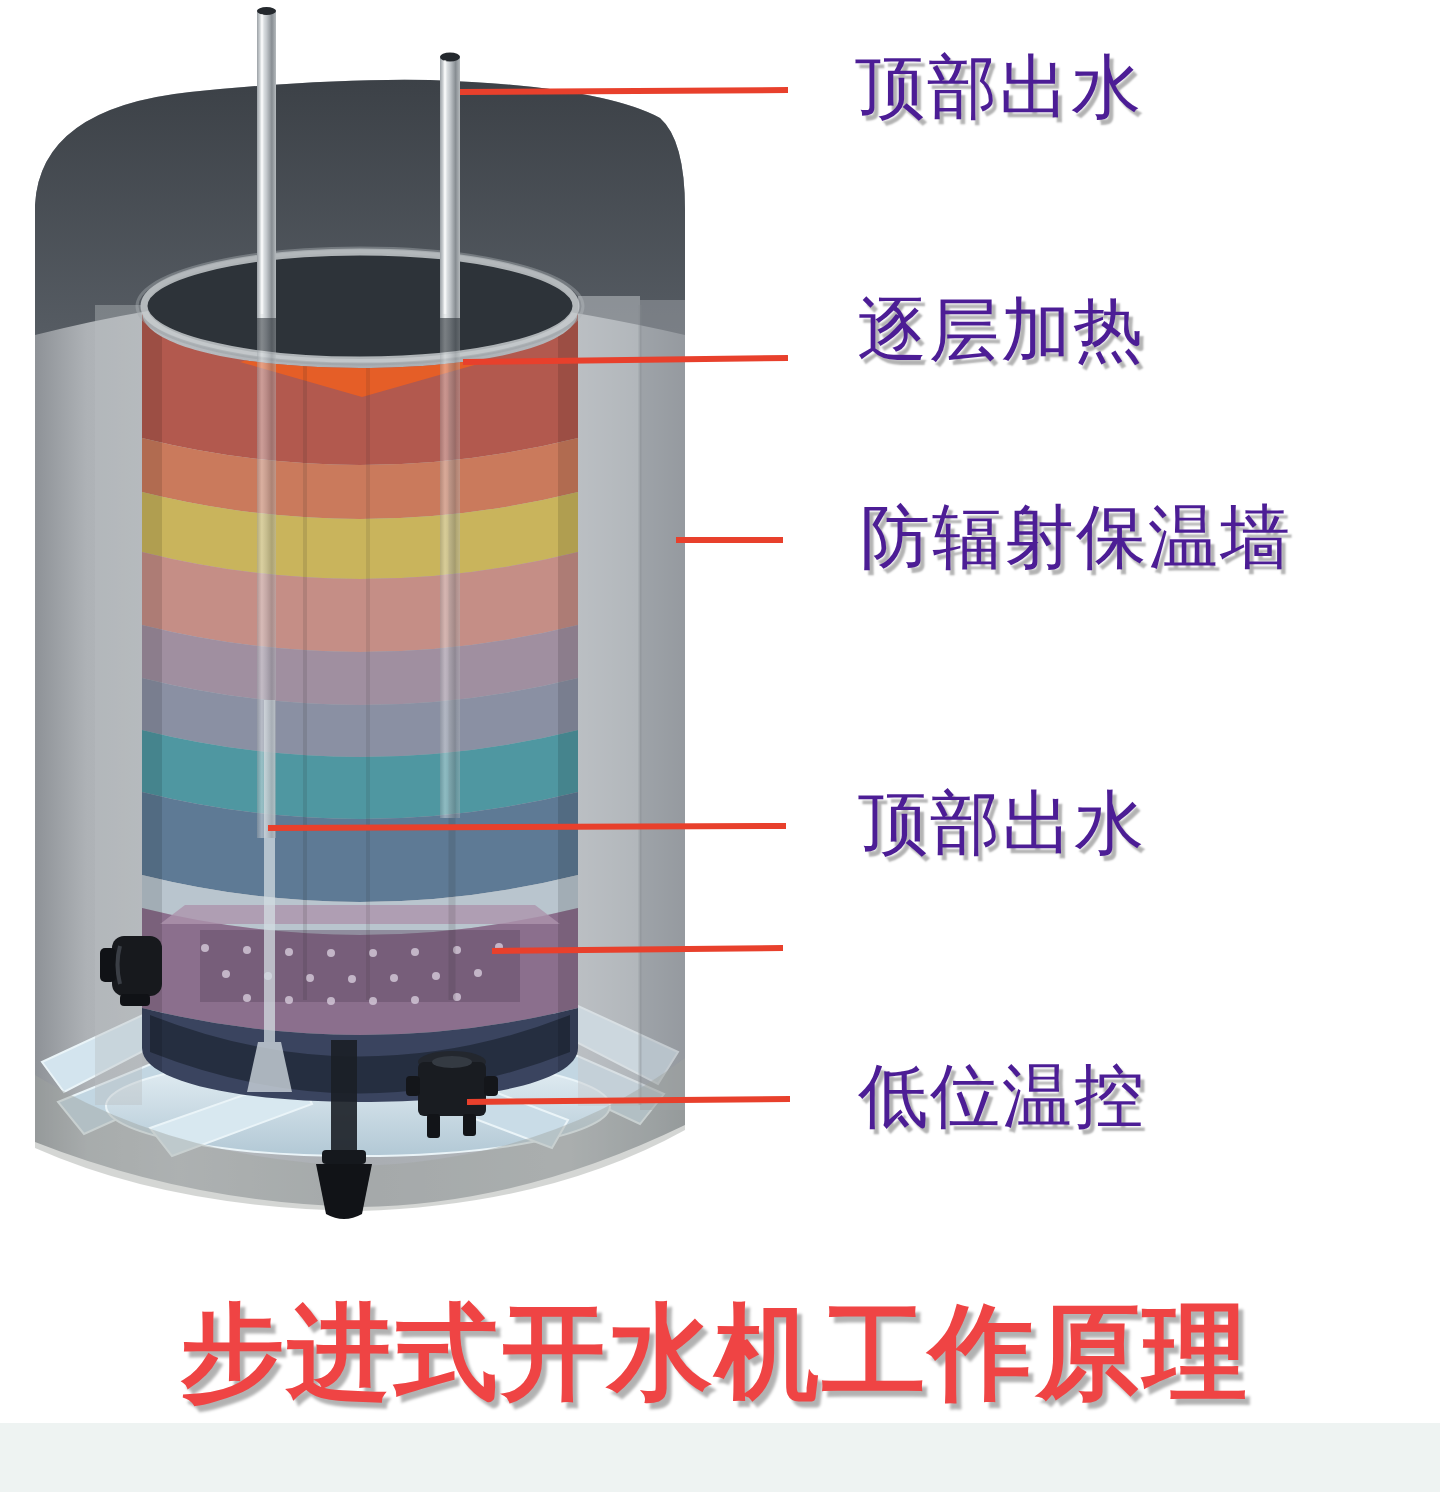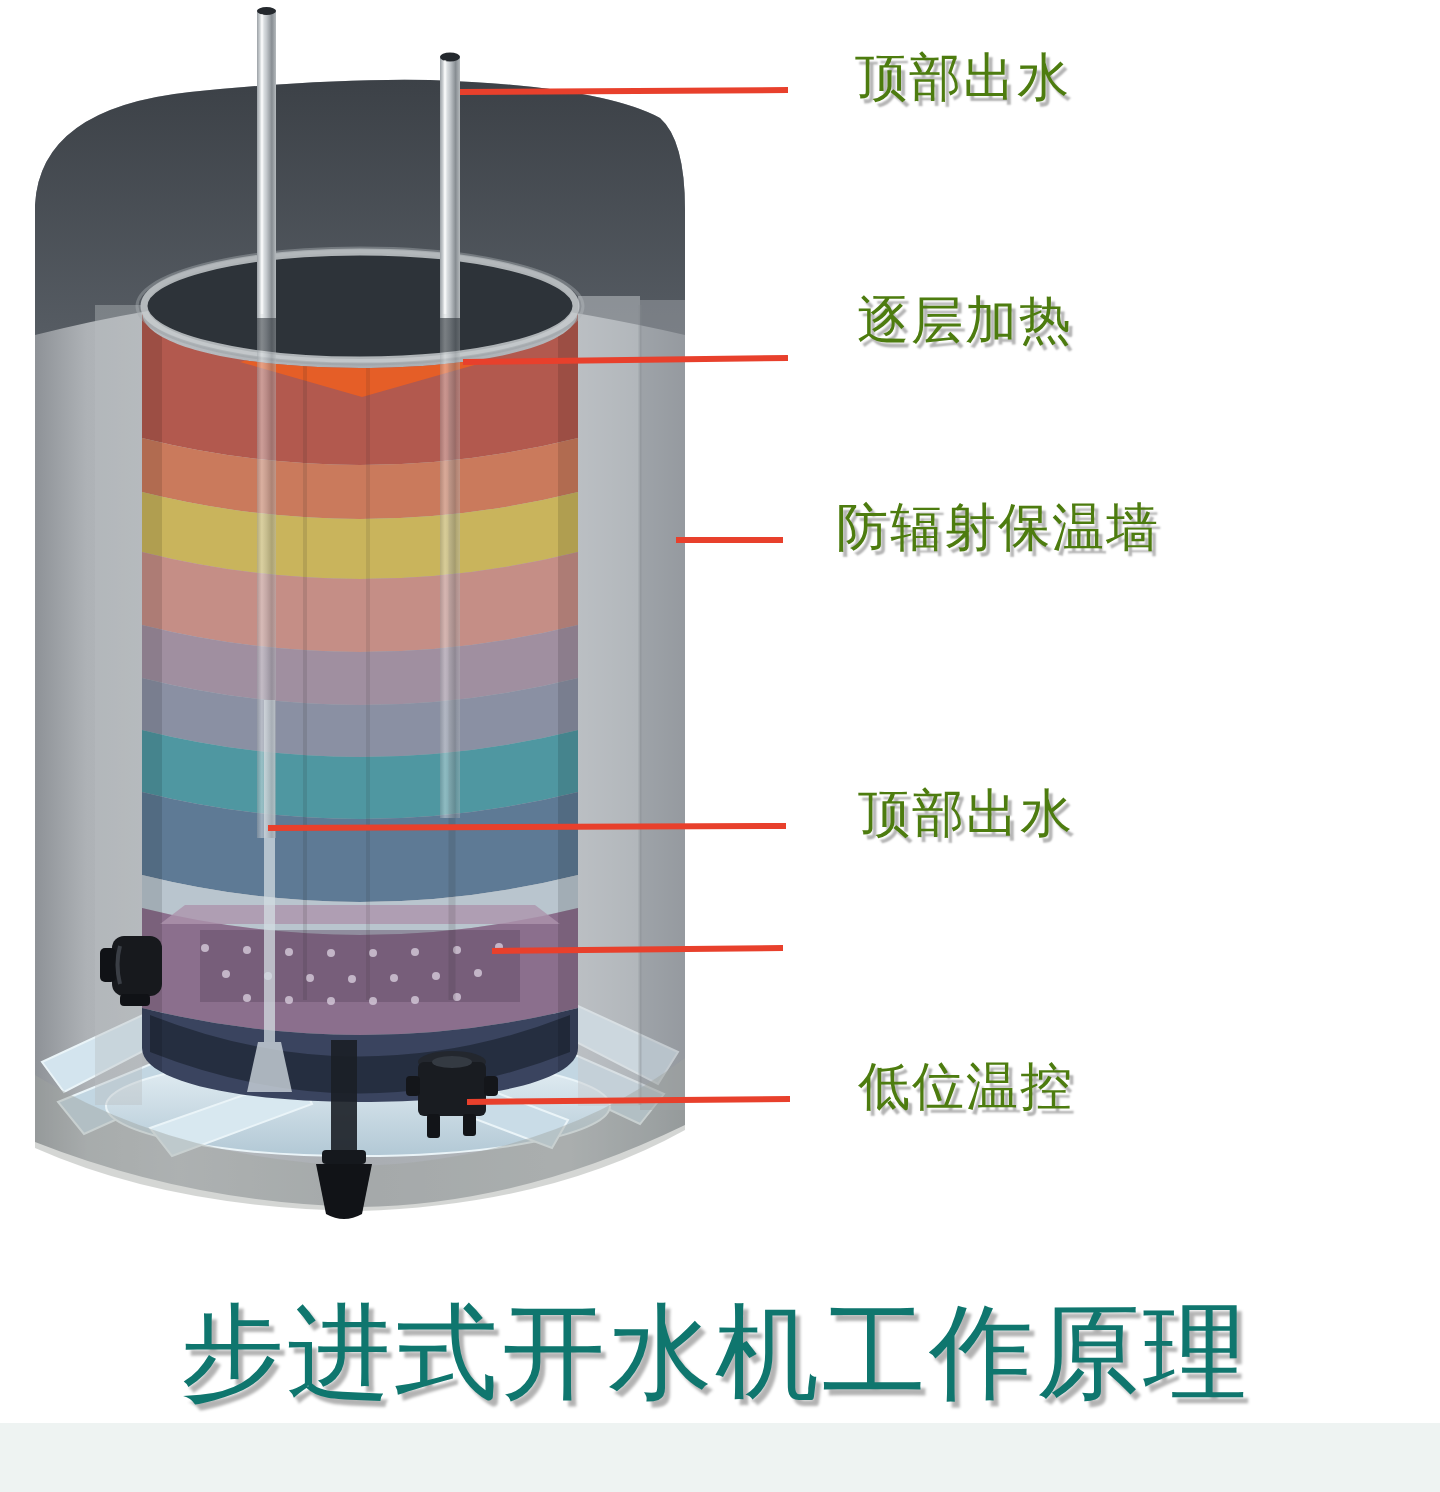--- a/index.html
+++ b/index.html
@@ -2,33 +2,33 @@
 <html><head>
 <meta charset="utf-8">
 <style>
   html,body{margin:0;padding:0;background:#ffffff;}
   .stage{
     position:relative;width:1440px;height:1492px;background:#ffffff;
     overflow:hidden;font-family:"Liberation Sans",sans-serif;
   }
   .boiler-svg{position:absolute;left:0;top:0;}
   .cn-label{
-    position:absolute;font-size:52px;line-height:1.1;color:#4d7c0f;
+    position:absolute;font-size:70px;line-height:1.1;color:#4c1d95;
     letter-spacing:2px;white-space:nowrap;font-weight:400;
     text-shadow:4px 5px 2px rgba(0,0,0,0.30);
   }
   .lbl-1{left:855px;top:49px;}
   .lbl-2{left:857px;top:292px;}
-  .lbl-3{left:836px;top:499px;}
+  .lbl-3{left:860px;top:499px;}
   .lbl-4{left:858px;top:785px;}
   .lbl-5{left:858px;top:1058px;}
   .diagram-title{
     position:absolute;left:0;top:1284px;width:1430px;text-align:center;
-    font-size:104px;color:#0f766e;letter-spacing:3px;white-space:nowrap;
-    text-shadow:5px 6px 3px rgba(0,0,0,0.30);font-weight:400;
+    font-size:104px;color:#ef4444;letter-spacing:3px;white-space:nowrap;
+    text-shadow:5px 6px 3px rgba(0,0,0,0.30);font-weight:700;
   }
   .footer-strip{
     position:absolute;left:0;top:1423px;width:1440px;height:69px;
     background:#eef3f2;
   }
 </style>
 </head>
 <body>
 
 <div class="stage">

